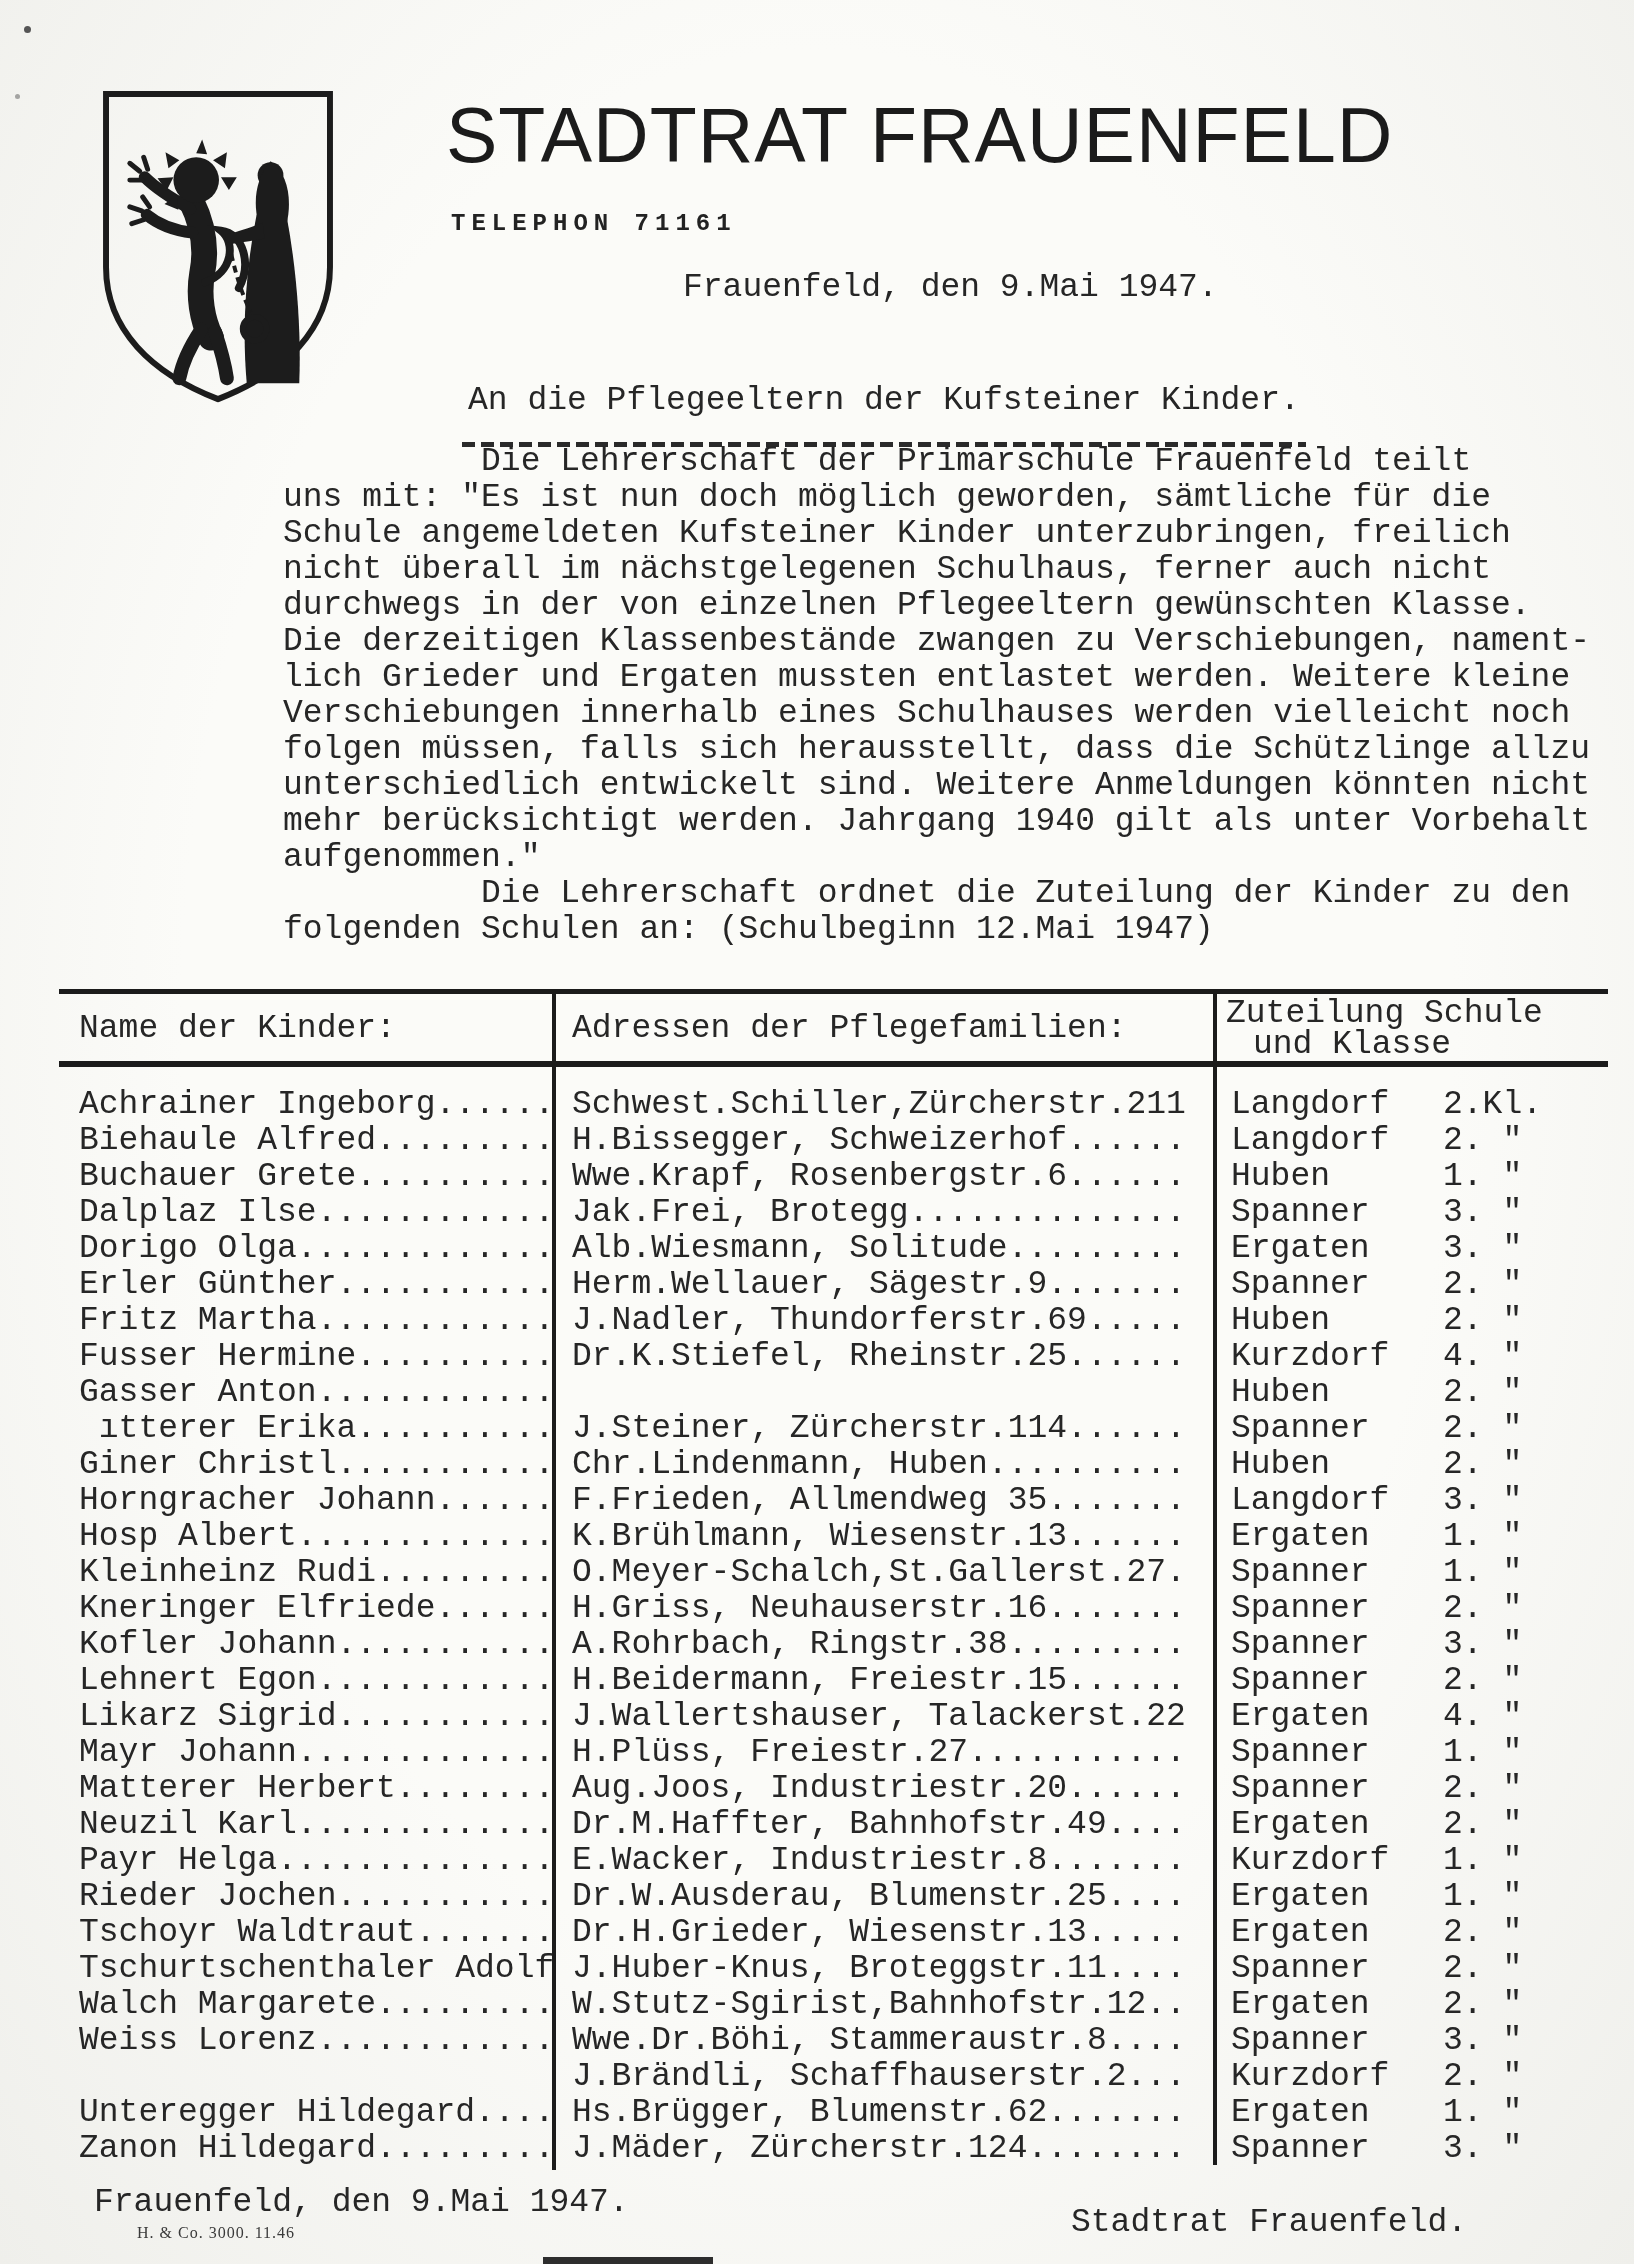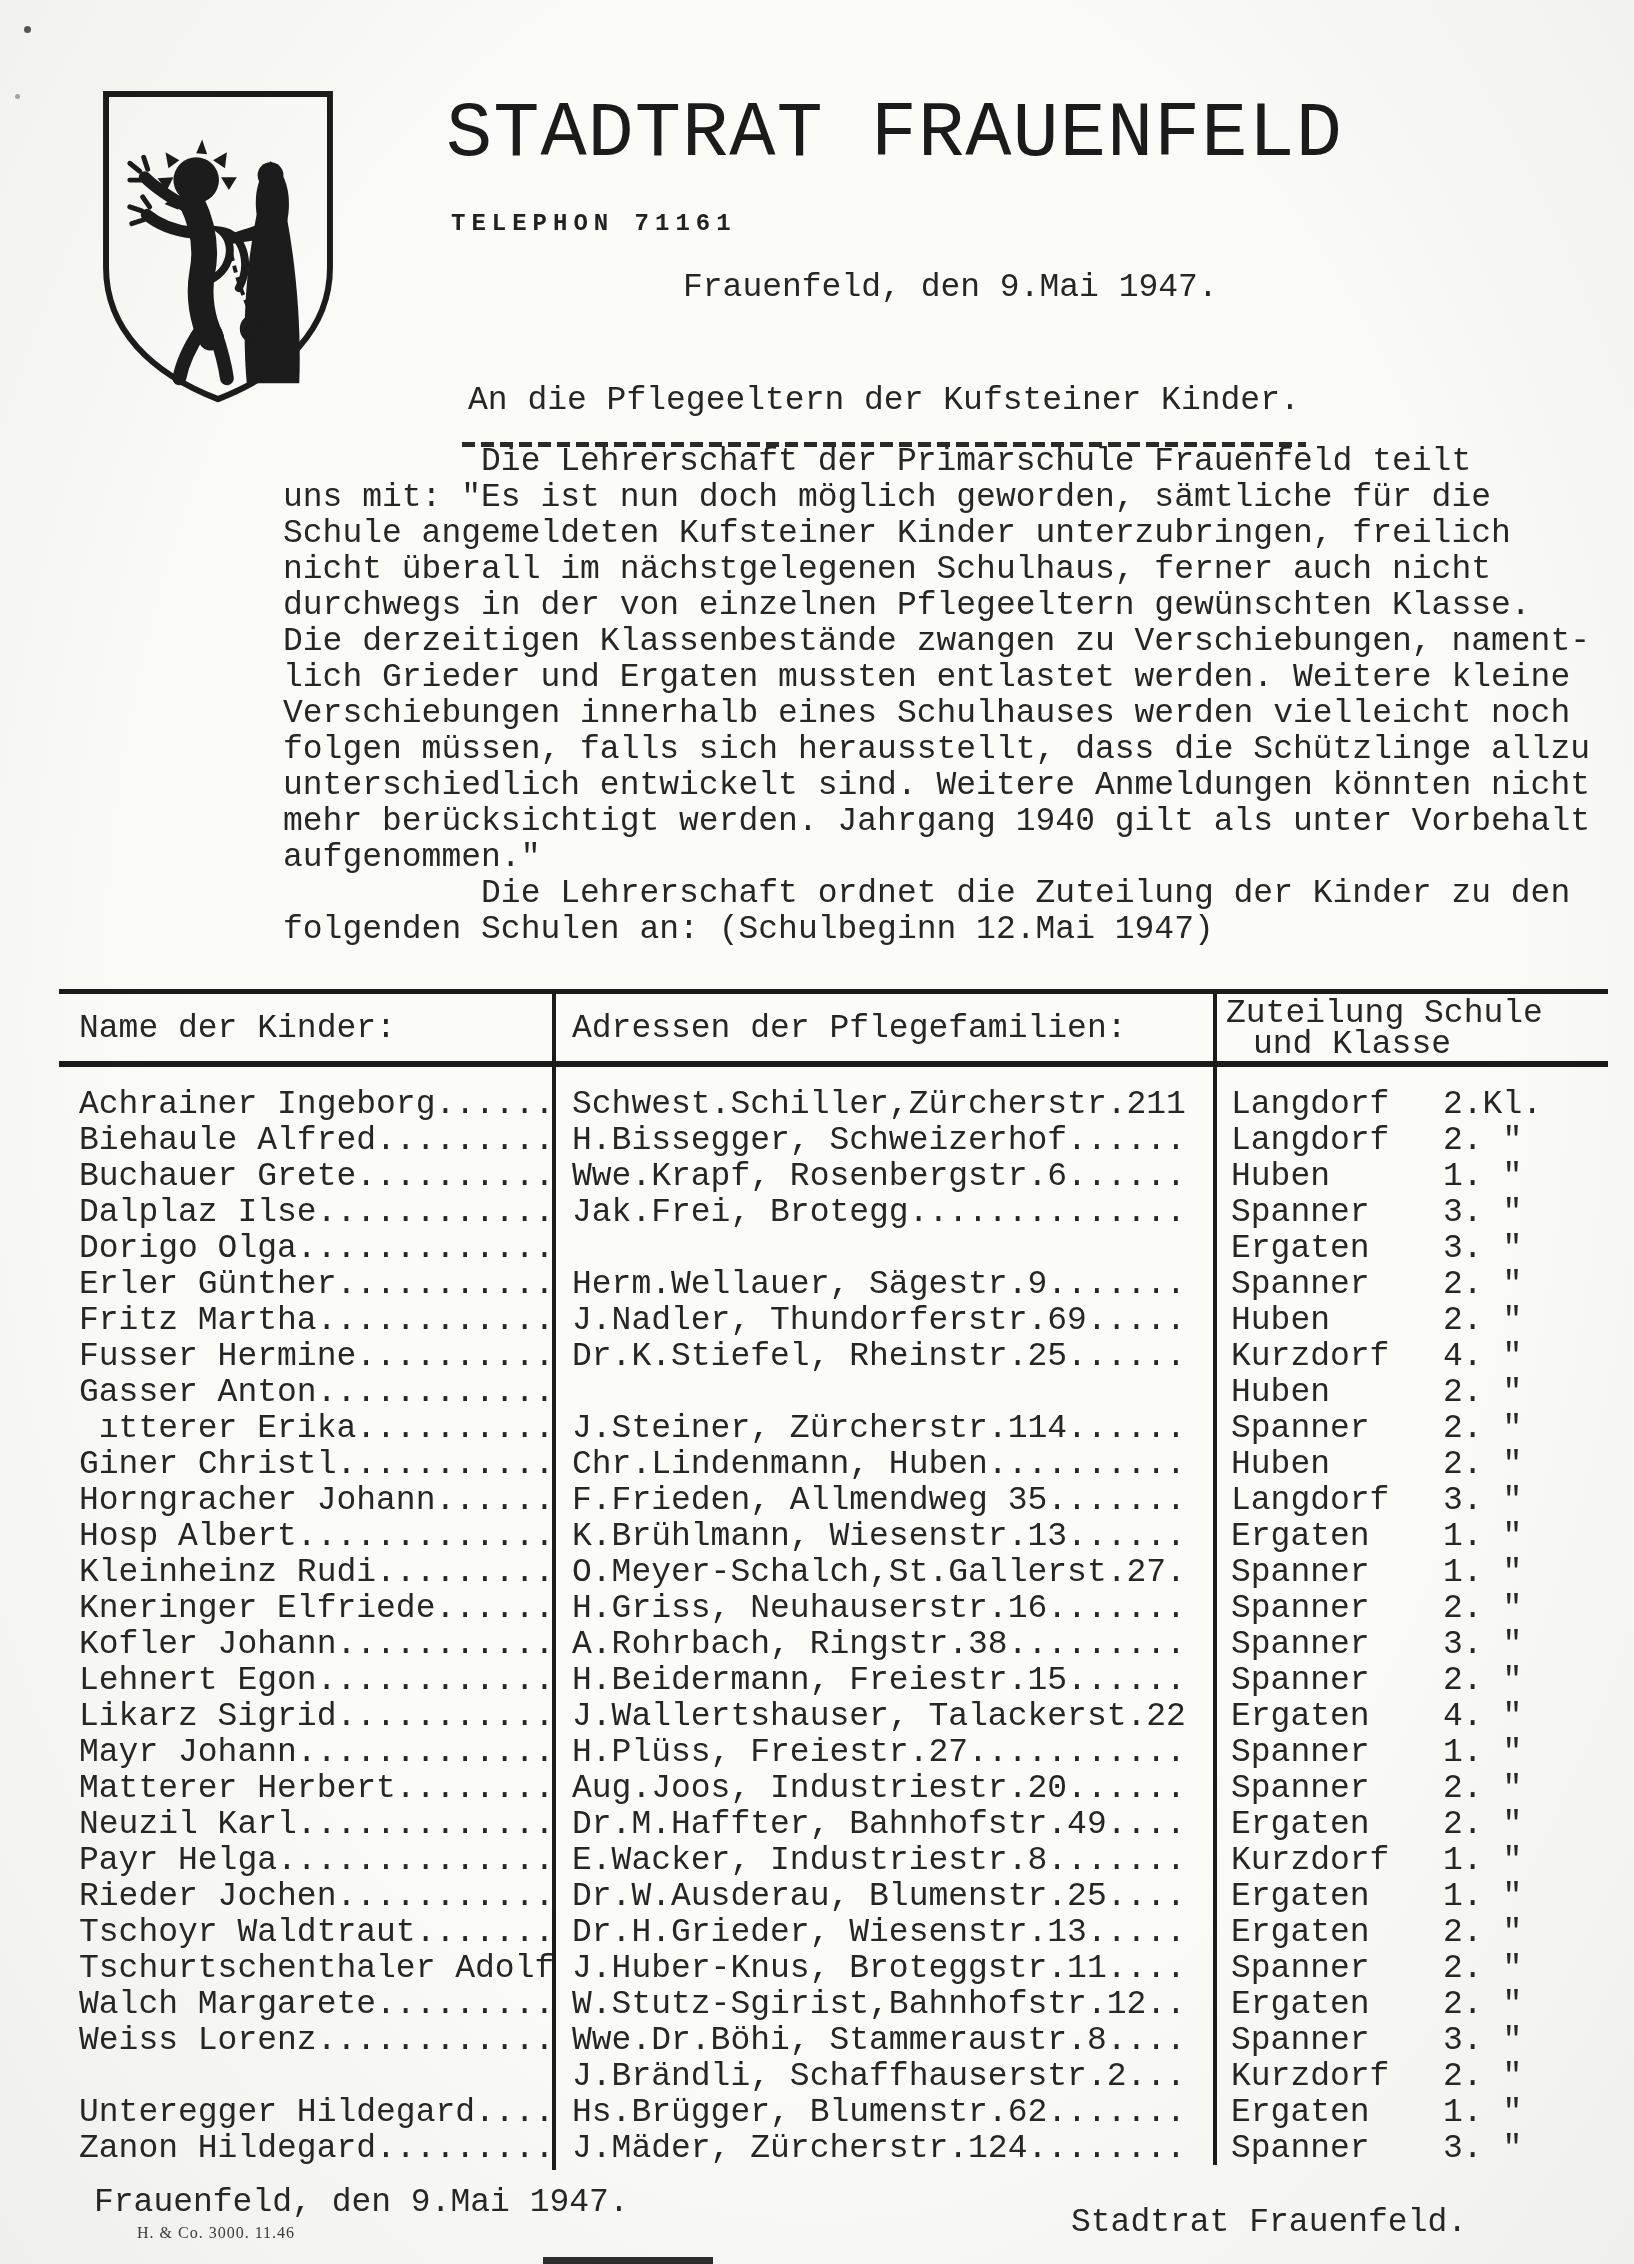--- a/index.html
+++ b/index.html
@@ -10,21 +10,21 @@
     overflow:hidden;
     font-family:"Liberation Sans", sans-serif;
     color:#222;
   }
   .abs{position:absolute;}
   .tw{
     font-family:"Liberation Mono","DejaVu Sans Mono",monospace;
     font-size:33px; color:#262626; white-space:pre; letter-spacing:0;
   }
   .title{
-    font-family:Liberation Mono, monospace;
+    font-family:Liberation Sans, sans-serif;
     font-size:77px; letter-spacing:1px; color:#1b1b1b; white-space:nowrap;
   }
   .phone{
     font-family:Liberation Mono, monospace; font-weight:700;
     font-size:24px; letter-spacing:6px; color:#222; white-space:nowrap;
   }
   .dash-rule{
     height:5px;
     background:repeating-linear-gradient(90deg,#2a2a2a 0 13px,transparent 13px 19px);
   }
@@ -136,20 +136,21 @@
         <span class="tw cell cell-klasse">1. "</span>
       </div>
       <div class="trow">
         <span class="tw cell cell-name">Dalplaz Ilse............</span>
         <span class="tw cell cell-address">Jak.Frei, Brotegg..............</span>
         <span class="tw cell cell-school">Spanner</span>
         <span class="tw cell cell-klasse">3. "</span>
       </div>
       <div class="trow">
         <span class="tw cell cell-name">Dorigo Olga.............</span>
+        <span class="tw cell cell-address">Alb.Wiesmann, Solitude.........</span>
         <span class="tw cell cell-school">Ergaten</span>
         <span class="tw cell cell-klasse">3. "</span>
       </div>
       <div class="trow">
         <span class="tw cell cell-name">Erler Günther...........</span>
         <span class="tw cell cell-address">Herm.Wellauer, Sägestr.9.......</span>
         <span class="tw cell cell-school">Spanner</span>
         <span class="tw cell cell-klasse">2. "</span>
       </div>
       <div class="trow">

